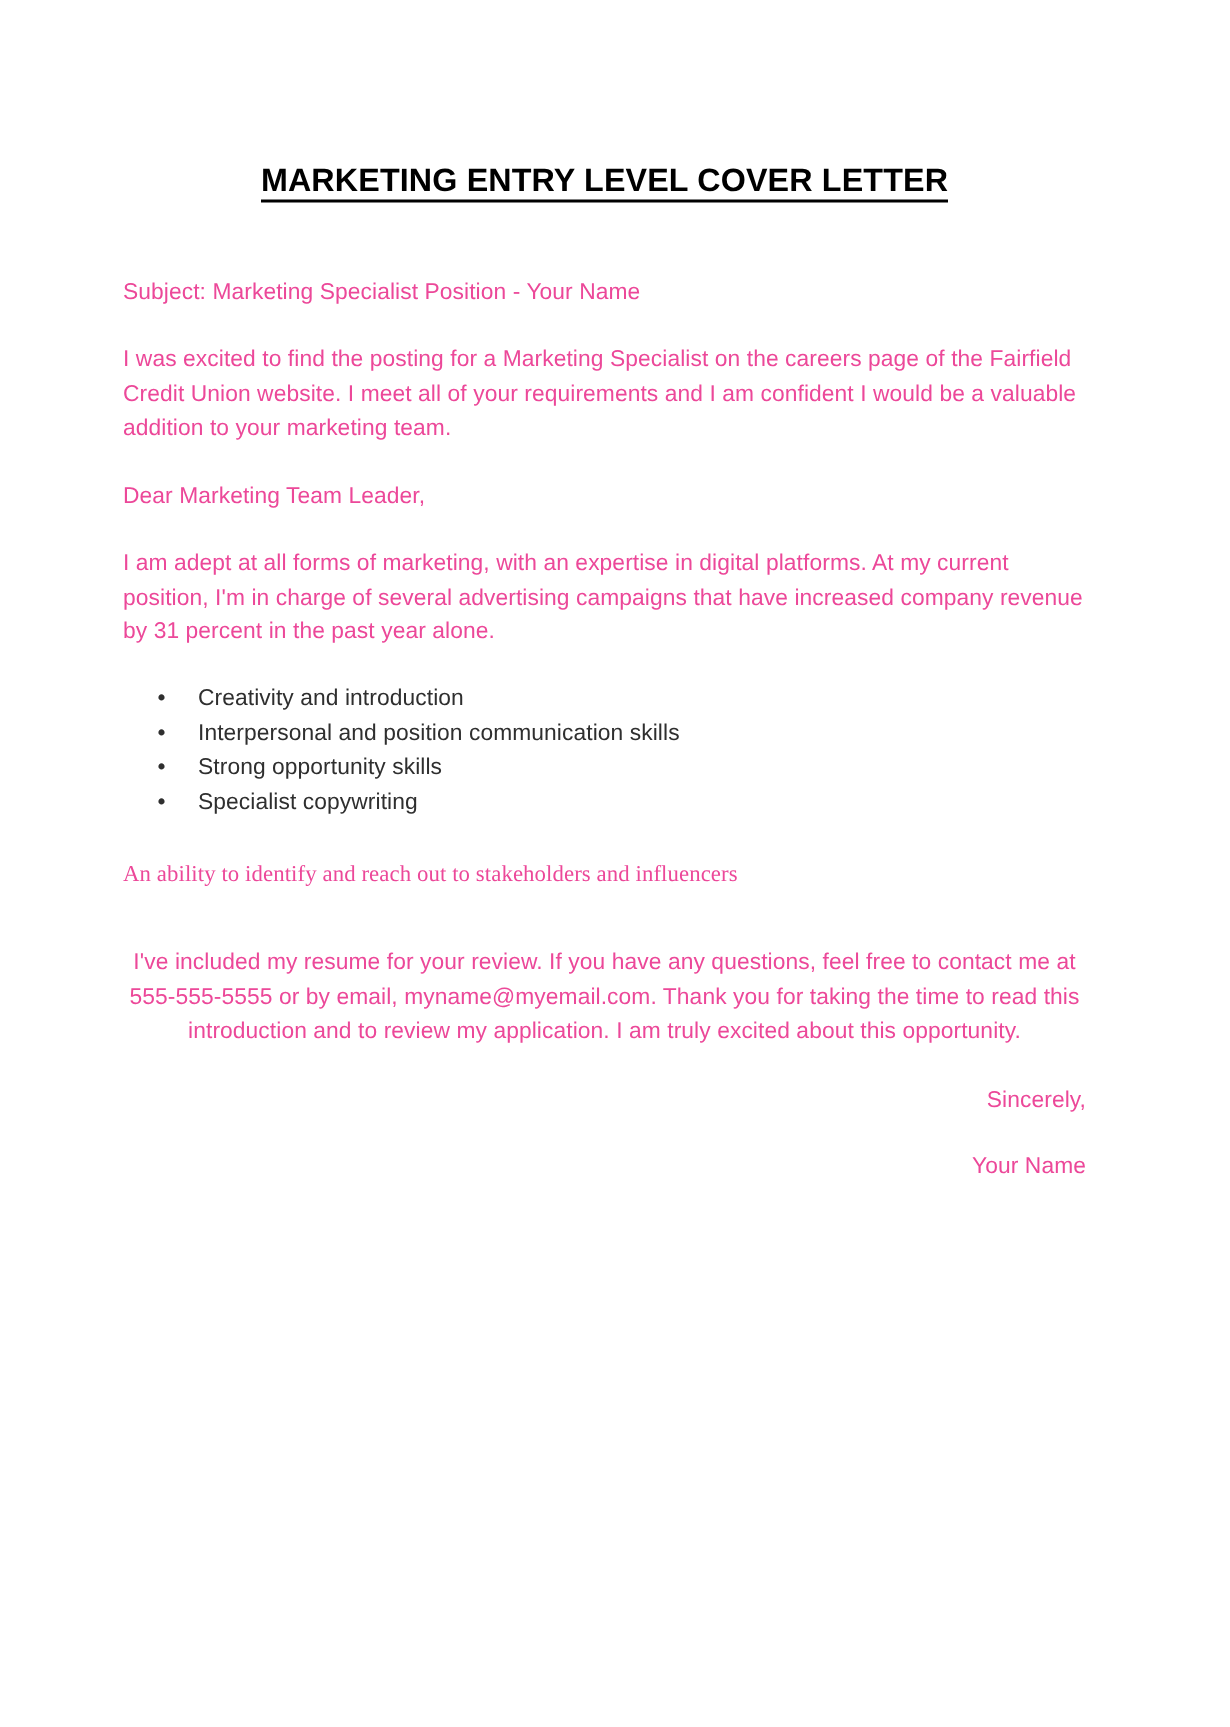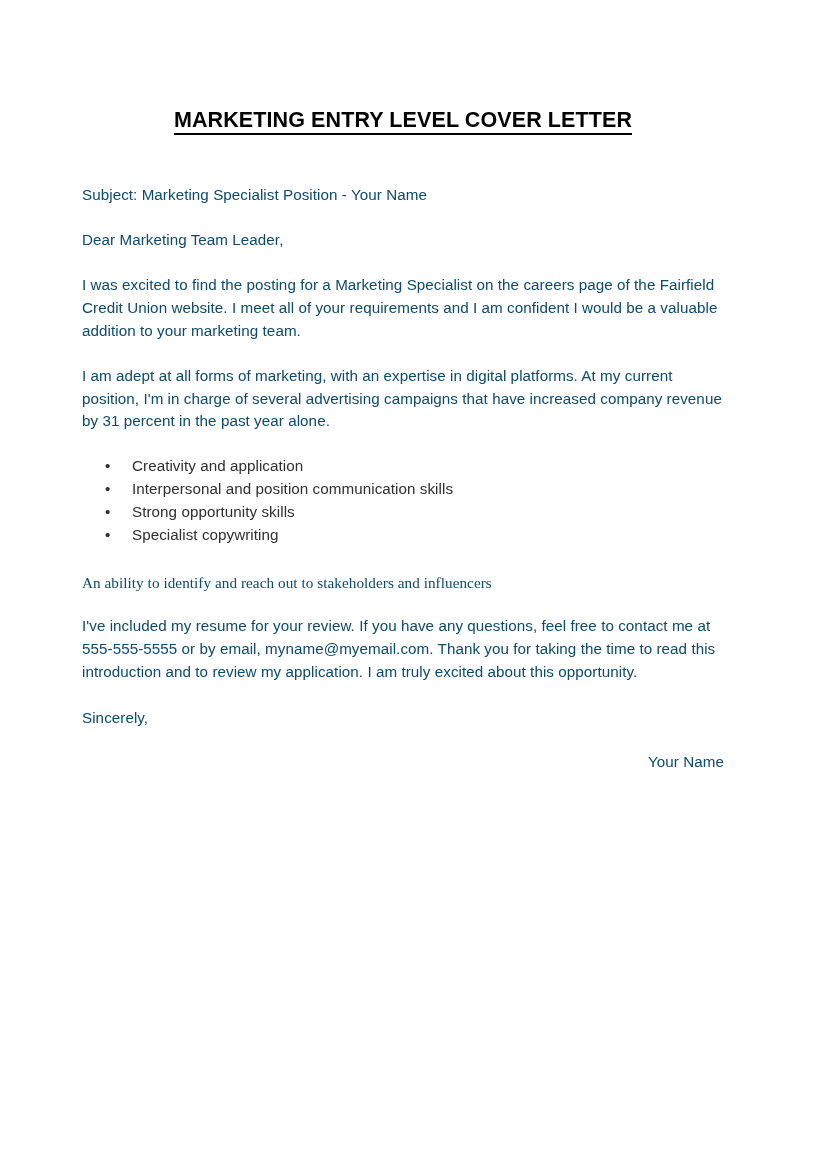--- a/index.html
+++ b/index.html
@@ -45,21 +45,21 @@
   .letter-title span.rule-text {
     display: inline-block;
     border-bottom: 2.4px solid #000000;
     padding-bottom: 1px;
   }
 
   
   .block {
     font-size: 15.2px;
     line-height: 22.9px;
-    color: #0c4a6e;
+    color: #ec4899;
     letter-spacing: 0.06px;
     margin: 0;
   }
 
   .subject-line { margin-top: 49px; }
   .salutation   { margin-top: 22px; }
   .para         { margin-top: 22px; }
 
   
   .bullet-list {
@@ -81,44 +81,44 @@
     left: 23px;
     top: 0;
     width: 10px;
     color: #2f2f2f;
     font-size: 15.2px;
     line-height: 22.9px;
     text-align: left;
   }
 
   .post-list-line { margin-top: 25px; font-family: Liberation Serif, serif; }
-  .closing-para   { margin-top: 20px; }
-  .signoff        { margin-top: 23px; }
+  .closing-para   { margin-top: 36px; text-align: center; }
+  .signoff        { margin-top: 23px; text-align: right; }
   .signature-name { margin-top: 22px; text-align: right; }
 </style>
 </head>
 <body>
 
 <div class="page">
 
   <div class="doc-body">
 
     <h1 class="letter-title"><span class="rule-text">MARKETING ENTRY LEVEL COVER LETTER</span></h1>
 
     <p class="block subject-line">Subject: Marketing Specialist Position - Your Name</p>
 
+    <p class="block para">I was excited to find the posting for a Marketing Specialist on the careers page of the Fairfield Credit Union website. I meet all of your requirements and I am confident I would be a valuable addition to your marketing team.</p>
+
     <p class="block salutation">Dear Marketing Team Leader,</p>
-
-    <p class="block para">I was excited to find the posting for a Marketing Specialist on the careers page of the Fairfield Credit Union website. I meet all of your requirements and I am confident I would be a valuable addition to your marketing team.</p>
 
     <p class="block para">I am adept at all forms of marketing, with an expertise in digital platforms. At my current position, I'm in charge of several advertising campaigns that have increased company revenue by 31 percent in the past year alone.</p>
 
 
     <ul class="bullet-list">
-      <li><span class="bullet-dot">•</span><span>Creativity and application</span></li>
+      <li><span class="bullet-dot">•</span><span>Creativity and introduction</span></li>
       <li><span class="bullet-dot">•</span><span>Interpersonal and position communication skills</span></li>
       <li><span class="bullet-dot">•</span><span>Strong opportunity skills</span></li>
       <li><span class="bullet-dot">•</span><span>Specialist copywriting</span></li>
     </ul>
 
     <p class="block post-list-line">An ability to identify and reach out to stakeholders and influencers</p>
 
     <p class="block closing-para">I've included my resume for your review. If you have any questions, feel free to contact me at 555-555-5555 or by email, myname@myemail.com. Thank you for taking the time to read this introduction and to review my application. I am truly excited about this opportunity.</p>
 
     <p class="block signoff">Sincerely,</p>

